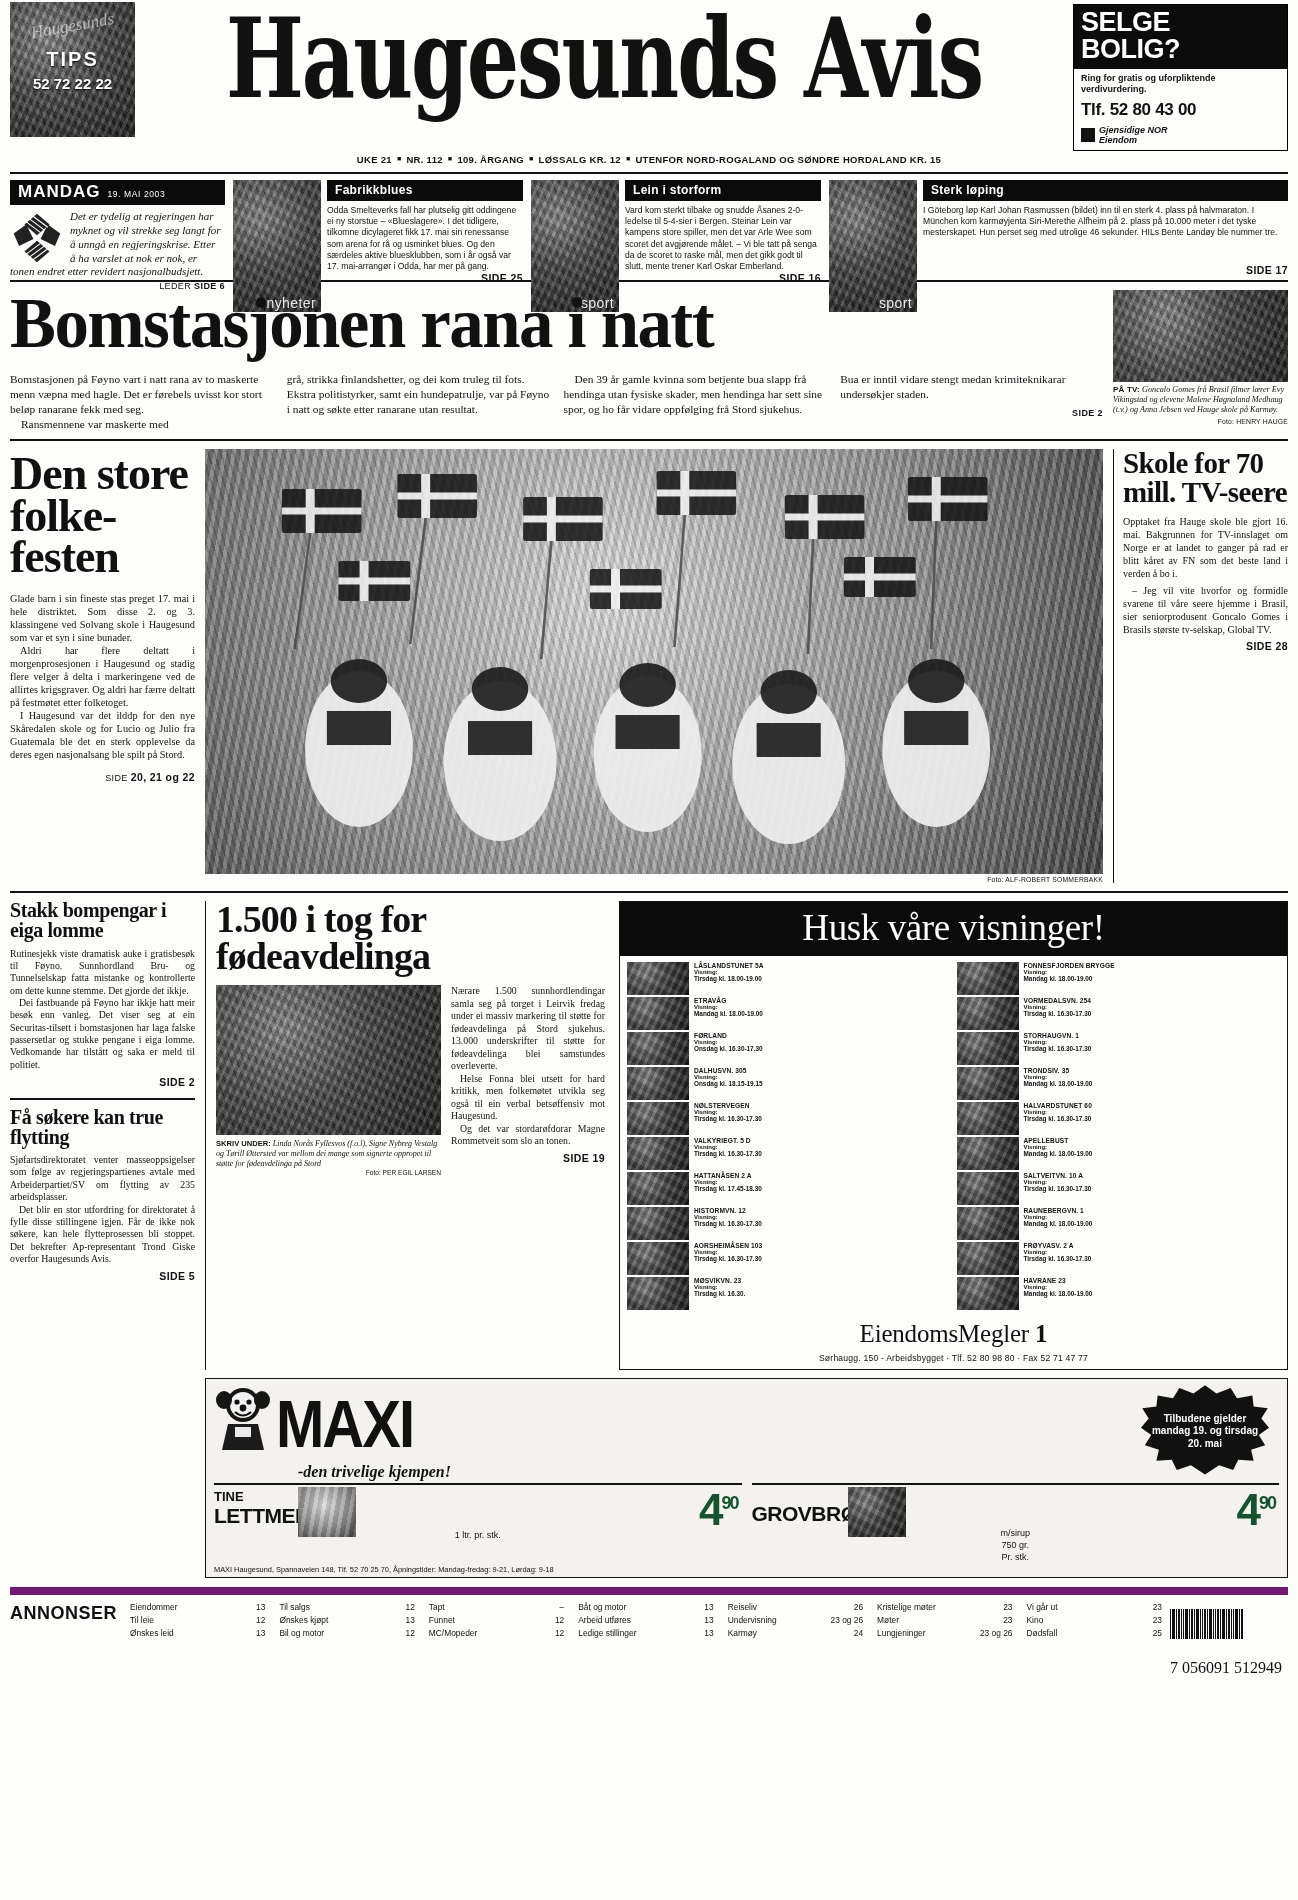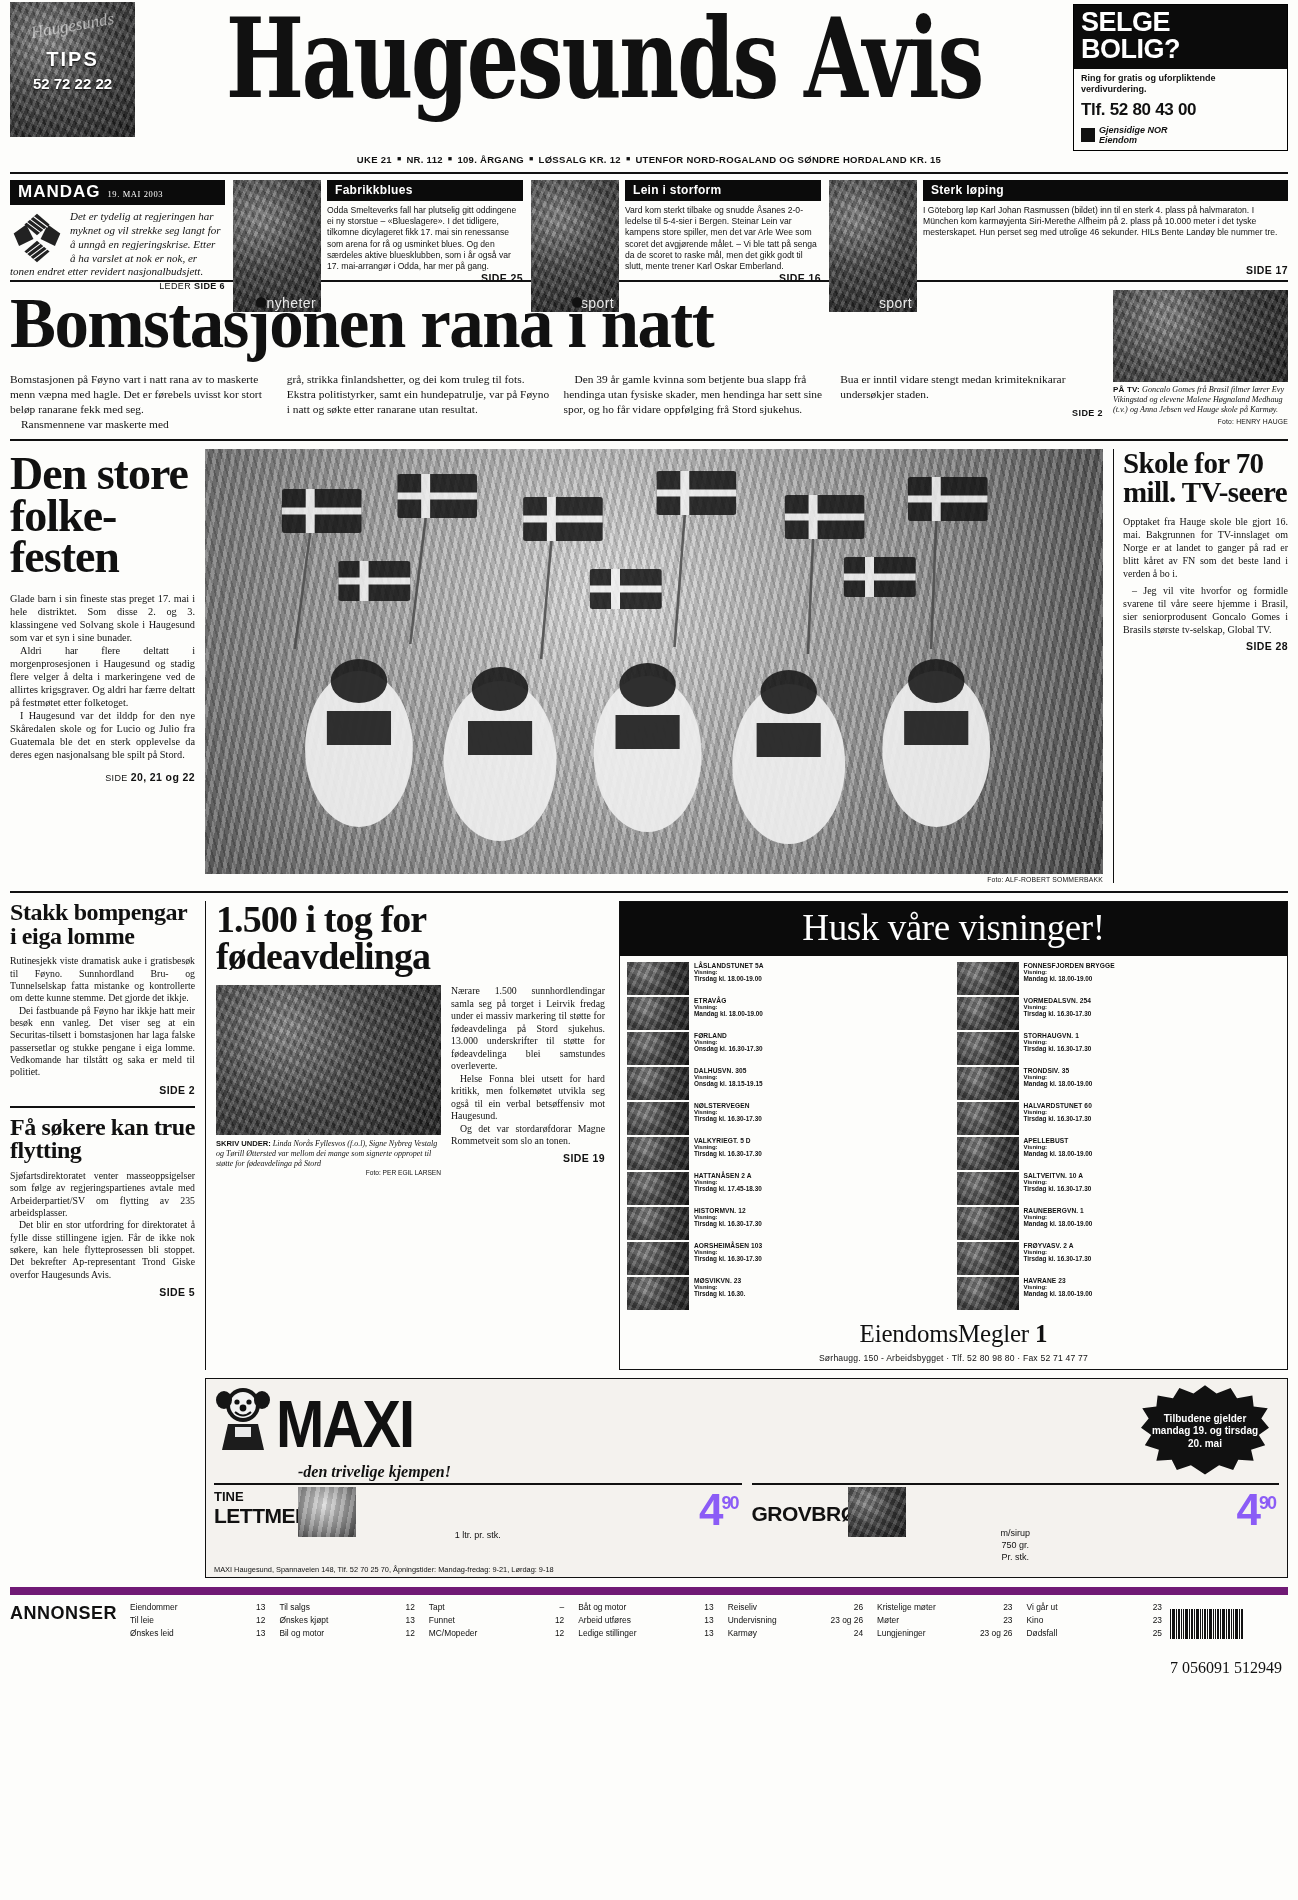--- a/index.html
+++ b/index.html
@@ -81,21 +81,21 @@
   .tbody { font-family:"Liberation Sans", sans-serif; font-size:8.6px; line-height:1.3;
      padding:4px 2px 0 0; flex:1; }
   .tside { font-family:"Liberation Sans", sans-serif; font-size:9px; font-weight:bold;
      text-align:right; letter-spacing:.4px; }
   .tside b { font-size:10.5px; }
 
   .ed { width:215px; }
   .ed .mbar { background:#0b0b0b; color:#fff; padding:2px 8px 3px; display:flex;
      align-items:baseline; gap:7px; }
   .ed .mbar .d { font-family:"Liberation Sans", sans-serif; font-weight:bold; font-size:17px; letter-spacing:1px; }
-  .ed .mbar .dt { font-family:Liberation Serif, serif; font-size:8.5px; letter-spacing:.6px; }
+  .ed .mbar .dt { font-family:Liberation Sans, sans-serif; font-size:8.5px; letter-spacing:.6px; }
   .ed .etxt { font-family:"Liberation Serif", serif; font-style:italic; font-size:11px;
      line-height:1.26; padding:5px 2px 0 0; }
   .ed .flower { float:left; width:54px; height:52px; margin:2px 6px 0 0; }
   .ed .ldr { font-family:"Liberation Sans", sans-serif; font-size:9px; text-align:right;
      letter-spacing:.4px; margin-top:2px; }
 
   
   .lead { margin-top:8px; display:flex; gap:10px; }
   .lead-main { flex:1; }
   .lead-h {
@@ -139,21 +139,21 @@
   .mid-right .bd { font-size:10px; line-height:1.3; text-align:justify; }
   .mid-right .bd p { margin:0; }
   .mid-right .bd p + p { text-indent:9px; margin-top:4px; }
   .mid-right .side { font-family:"Liberation Sans", sans-serif; font-size:9px; text-align:right;
      letter-spacing:.4px; margin-top:4px; }
   .mid-right .side b { font-size:10.5px; }
 
   
   .lower { display:flex; gap:10px; margin-top:8px; border-top:2px solid #111; padding-top:8px; }
   .low-a { width:185px; }
-  .low-a h3 { font-family:"Liberation Serif", serif; font-weight:bold; font-size:24px;
+  .low-a h3 { font-family:"Liberation Serif", serif; font-weight:bold; font-size:20px;
      line-height:.98; margin:0; letter-spacing:-.4px; }
   .low-a .bd { font-size:9.8px; line-height:1.26; text-align:justify; margin-top:7px; }
   .low-a .bd p { margin:0; }
   .low-a .bd p + p { text-indent:9px; }
   .low-a .side { font-family:"Liberation Sans", sans-serif; font-size:9px; text-align:right;
      letter-spacing:.4px; margin-top:5px; }
   .low-a .side b { font-size:10.5px; }
   .low-a .sep { border-top:2px solid #111; margin:10px 0 8px; }
 
   .low-b { width:400px; border-left:1px solid #111; padding-left:10px; }
@@ -208,21 +208,21 @@
        12% 23%,13% 11%,25% 14%,30% 3%,41% 9%); }
   .maxi .prodrow { position:absolute; left:8px; right:8px; top:104px; bottom:22px; display:flex; gap:10px; }
   .maxi .prod { flex:1; border-top:2px solid #111; position:relative; padding-top:4px; }
   .maxi .prod .nm1 { font-family:"Liberation Sans", sans-serif; font-weight:bold; font-size:13px; }
   .maxi .prod .nm2 { font-family:"Liberation Sans", sans-serif; font-weight:bold; font-size:21px;
      letter-spacing:-.5px; }
   .maxi .prod .sub { font-family:"Liberation Sans", sans-serif; font-size:9px; margin-top:2px; line-height:1.3;text-align:center; }
   .maxi .prod .pic { position:absolute; left:84px; top:2px; width:58px; height:50px; }
   .maxi .prod .price { position:absolute; right:4px; top:0px;
      font-family:"Liberation Sans", sans-serif; font-weight:bold; font-size:44px;
-     letter-spacing:-2px; color:#8b5cf6; }
+     letter-spacing:-2px; color:#14532d; }
   .maxi .prod .price sup { font-size:18px; vertical-align:super; }
   .maxi .foot { position:absolute; left:8px; right:8px; bottom:3px;
      font-family:"Liberation Sans", sans-serif; font-size:7.4px; }
 
   
   .annonser { display:flex; gap:8px; align-items:flex-start; margin-top:9px;
      border-top:8px solid #701a75; padding-top:6px; }
   .annonser .lbl { font-family:"Liberation Sans", sans-serif; font-weight:bold;
      font-size:18px; letter-spacing:.5px; width:112px; padding-top:2px; }
   .annonser .cols { flex:1; display:flex; gap:14px; font-family:"Liberation Sans", sans-serif;

